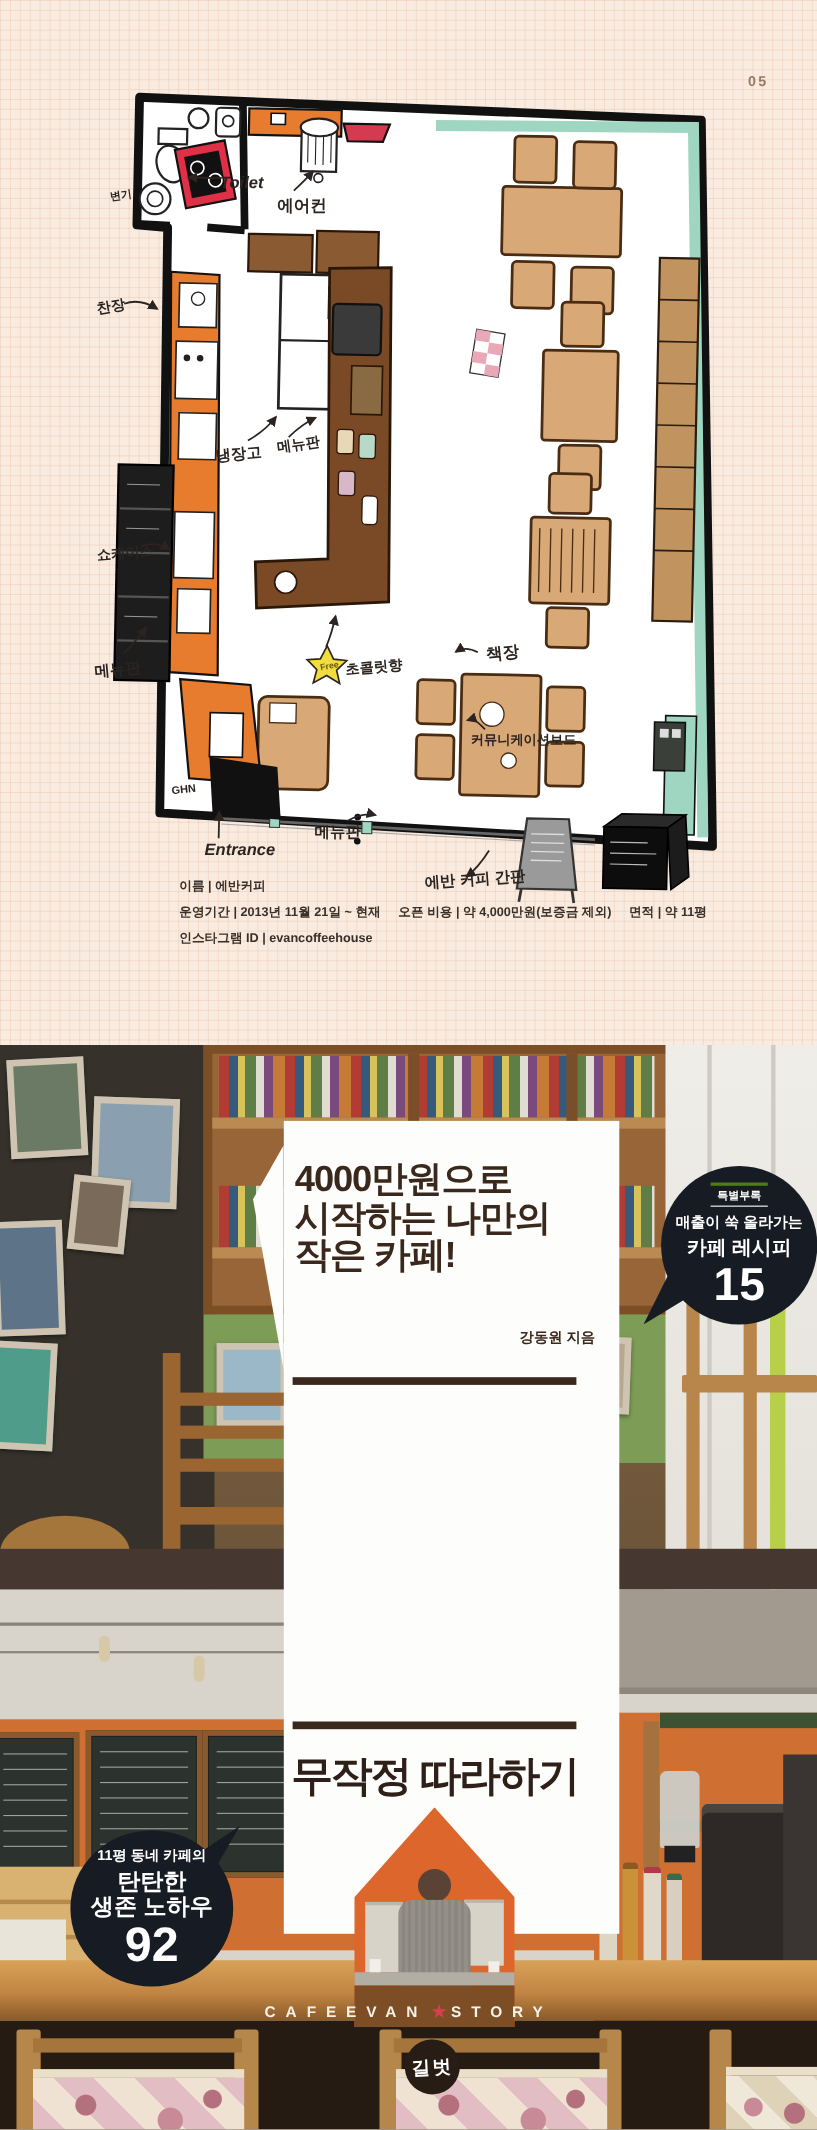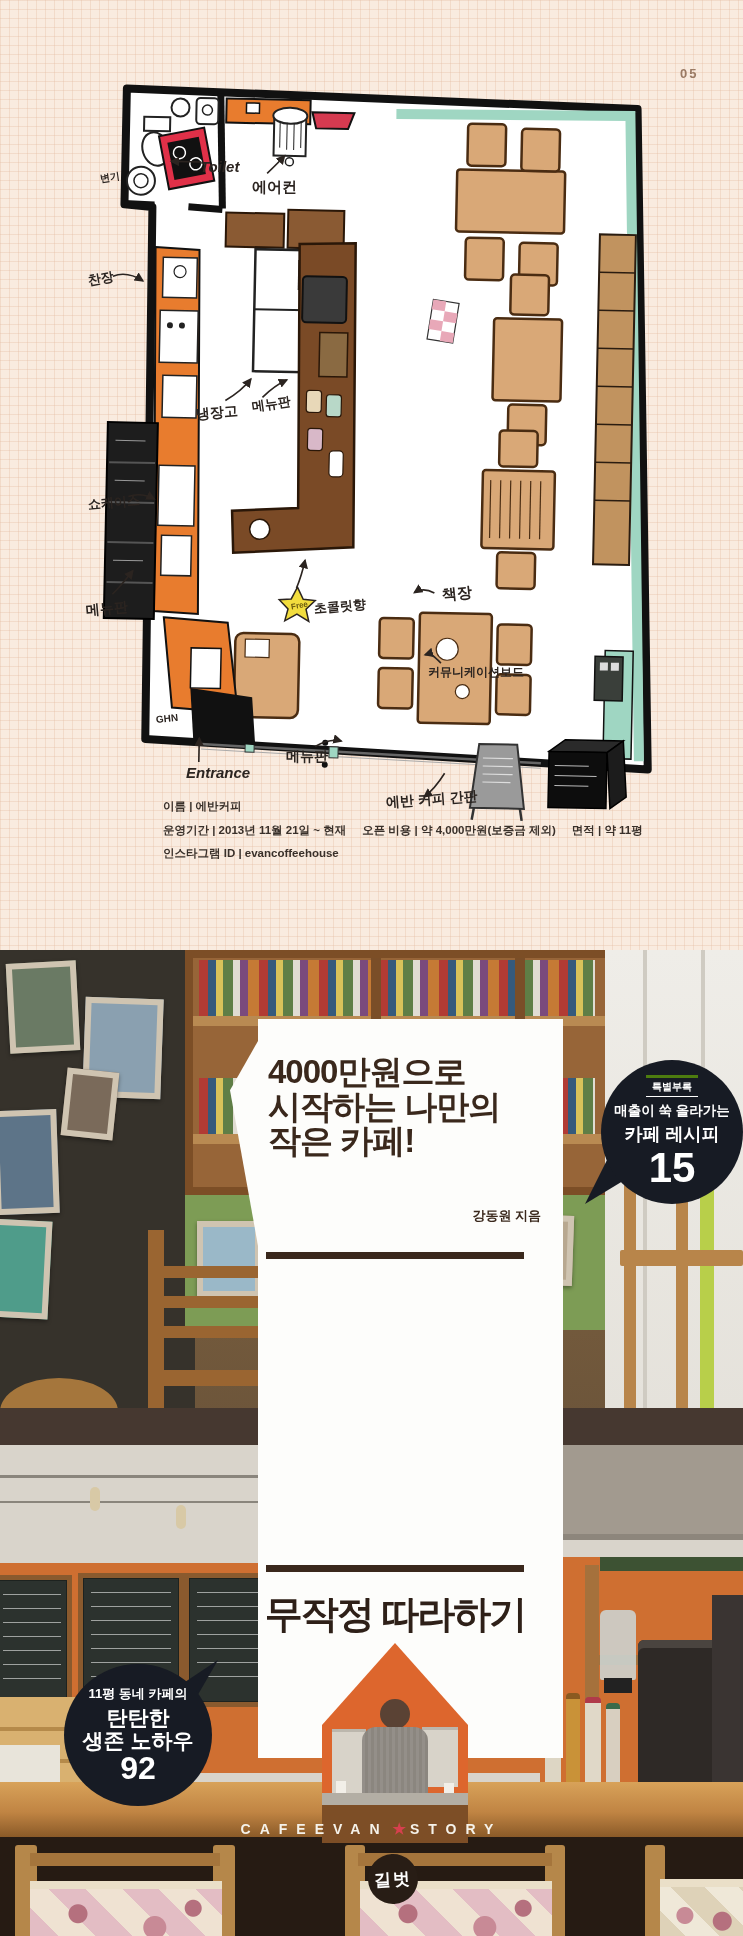--- a/index.html
+++ b/index.html
@@ -142,21 +142,21 @@
   .bubble .num{font-size:42px;font-weight:900;line-height:1;}
 
   .badge{position:absolute;left:64px;top:714px;width:148px;height:142px;border-radius:50%;
     background:#171b24;z-index:6;display:flex;flex-direction:column;align-items:center;
     justify-content:center;color:#fff;text-align:center;}
   .badge-tail{position:absolute;left:176px;top:710px;width:42px;height:40px;background:#171b24;
     -webkit-clip-path:polygon(0 70%,100% 0,45% 100%);clip-path:polygon(0 70%,100% 0,45% 100%);z-index:6;}
   .badge .b1{font-size:13px;font-weight:bold;margin-bottom:3px;}
   .badge .b2{font-size:21px;font-weight:900;line-height:1.1;}
   .badge .b3{font-size:21px;font-weight:900;line-height:1.1;}
-  .badge .num{font-size:32px;font-weight:900;line-height:1.05;}
+  .badge .num{font-size:44px;font-weight:900;line-height:1.05;}
 
   .footer{position:absolute;left:0;top:870px;width:743px;text-align:center;z-index:6;
     color:#f5f2ea;font-size:14px;font-weight:bold;letter-spacing:9px;}
   .footer .star{color:#d6404e;font-size:15px;letter-spacing:0;margin:0 4px;}
   .publisher{position:absolute;left:368px;top:904px;width:50px;height:50px;border-radius:50%;
     background:#281d15;color:#fff;z-index:7;display:flex;align-items:center;justify-content:center;
     font-family:"Liberation Serif",serif;font-size:17px;font-weight:bold;letter-spacing:2px;
     transform:rotate(-3deg);}
 </style>
 </head>

